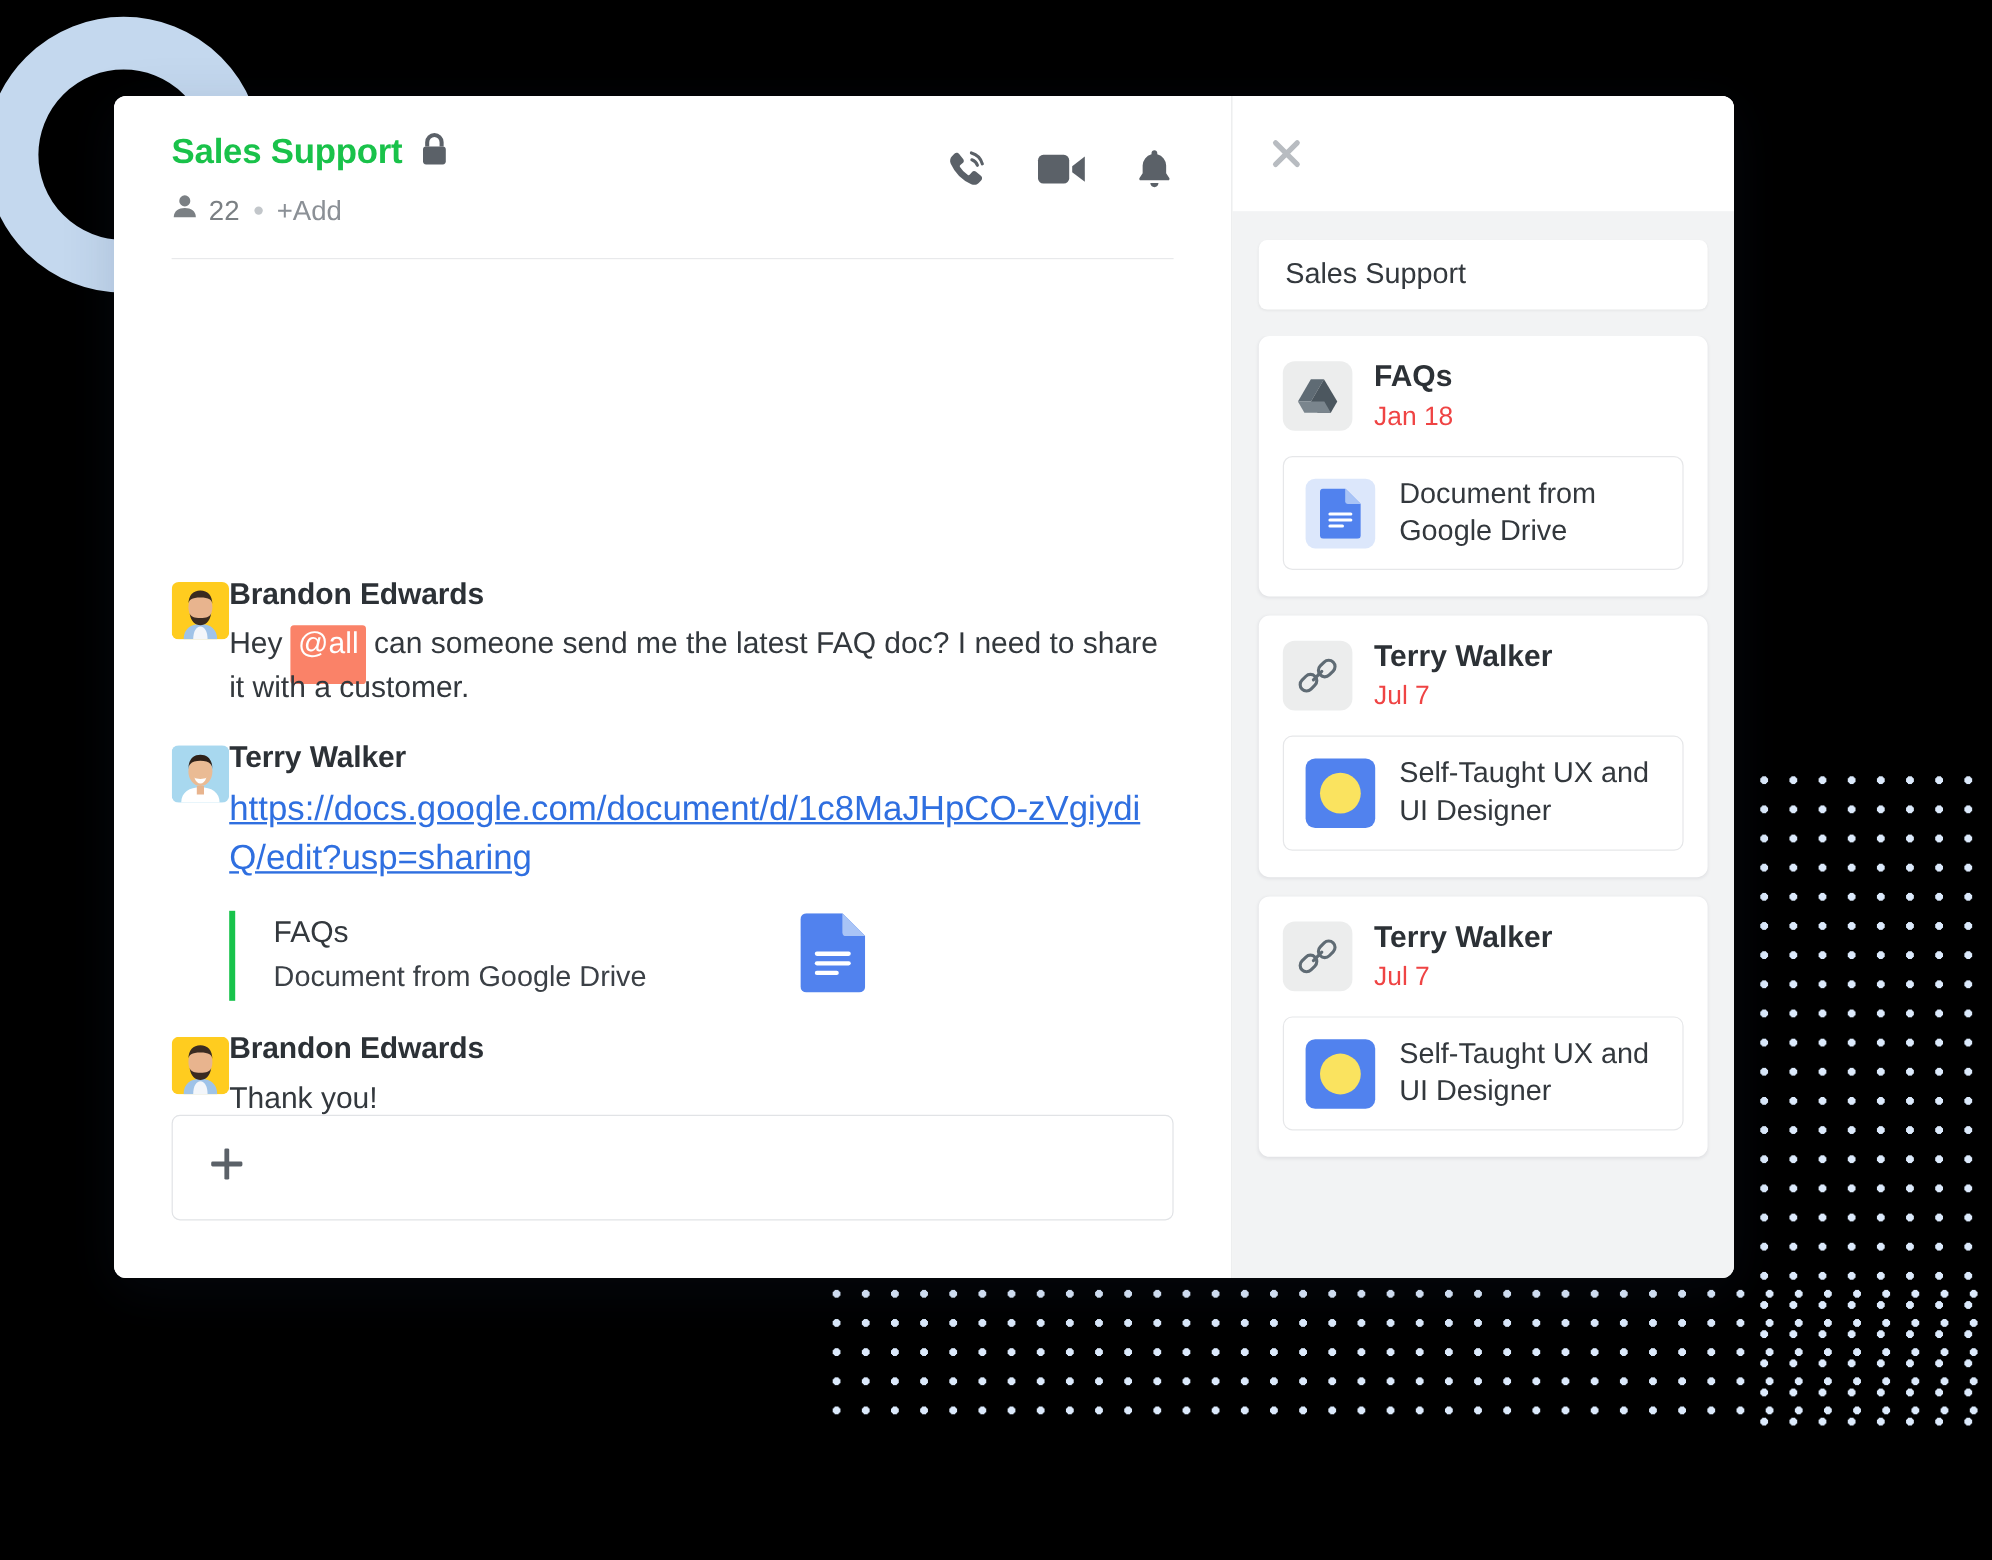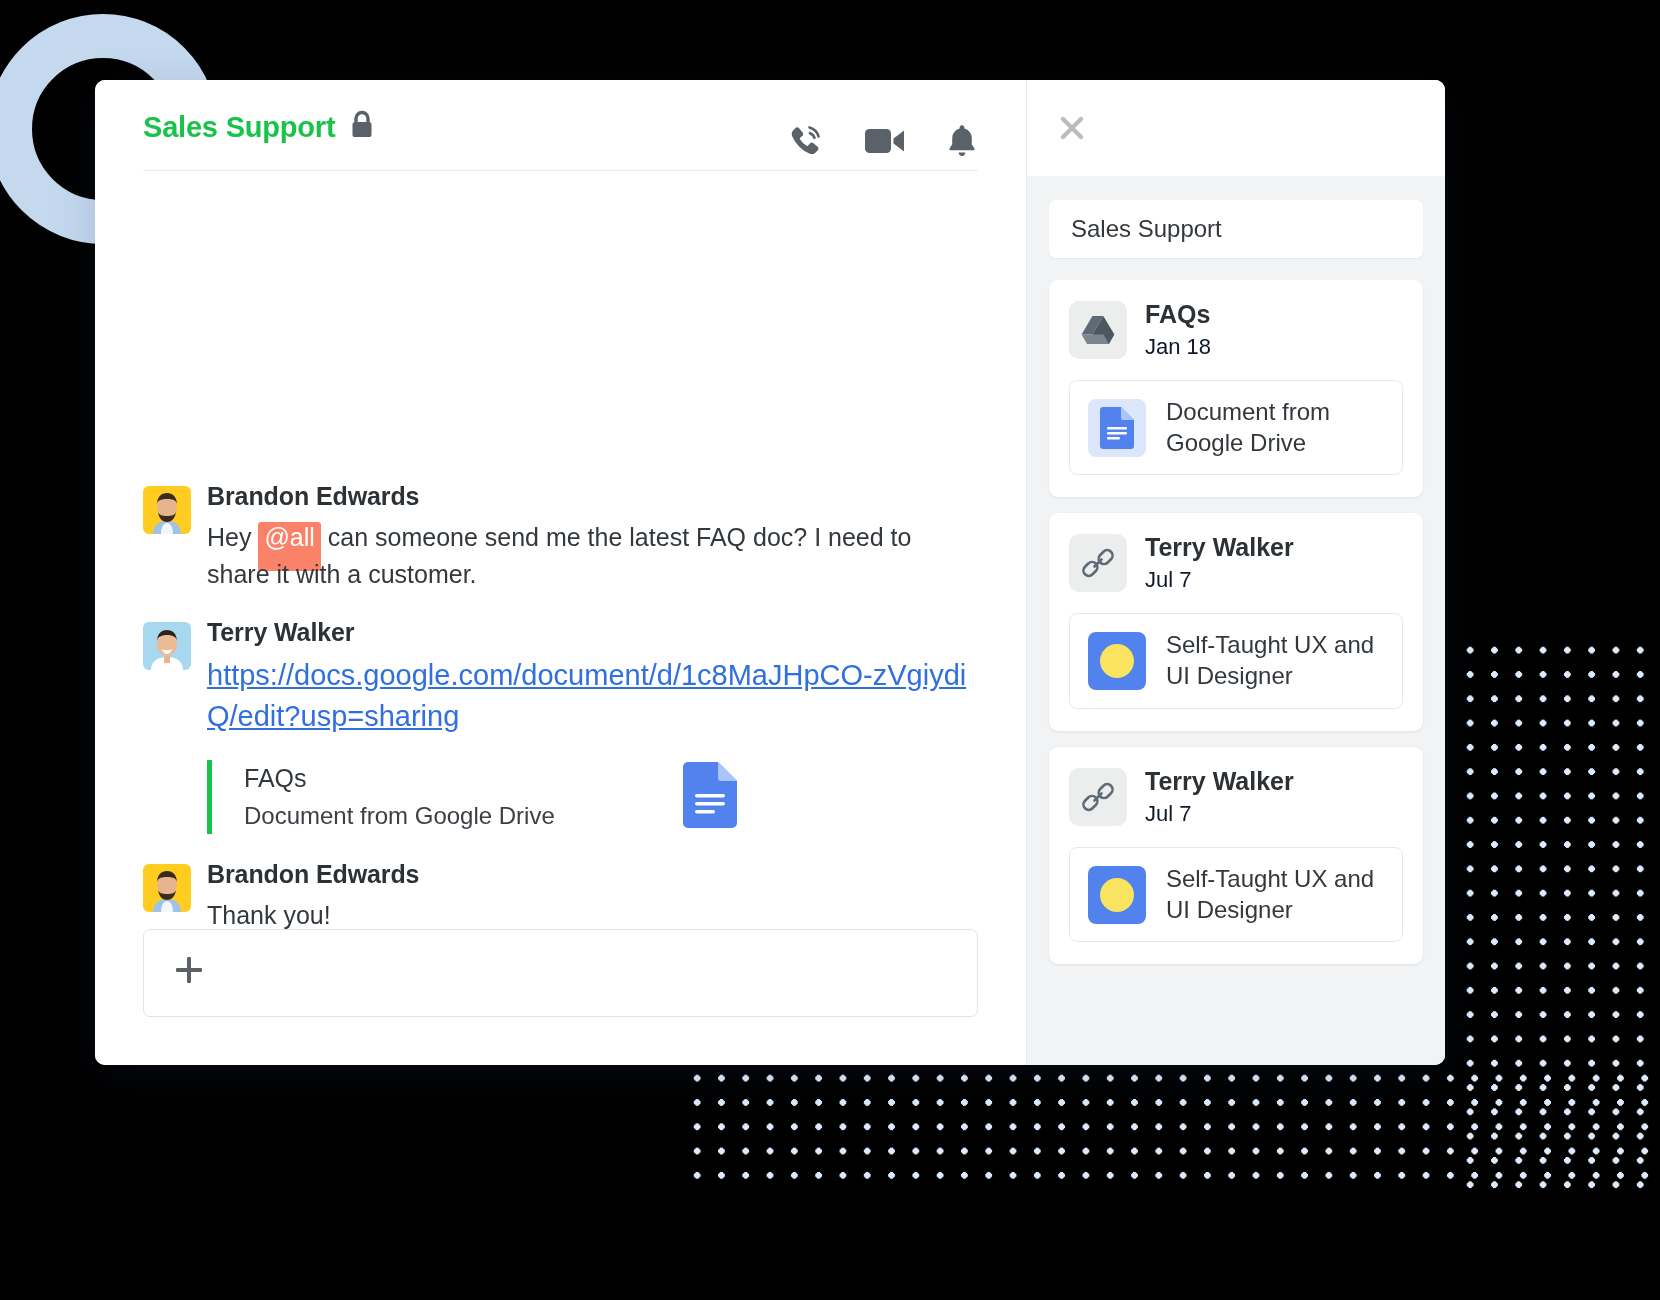--- a/index.html
+++ b/index.html
@@ -143,21 +143,20 @@
 
   .msg-list {
     position: absolute;
     left: 48px;
     right: 48px;
     bottom: 132px;
   }
 
   .msg {
     display: flex;
-    gap: 16px;
     margin-bottom: 26px;
   }
 
   .msg:last-child { margin-bottom: 0; }
 
   .avatar {
     width: 48px;
     height: 48px;
     border-radius: 6px;
     flex: 0 0 48px;
@@ -327,21 +326,21 @@
 
   .file-name {
     font-size: 25px;
     font-weight: bold;
     color: #2c3136;
     margin-bottom: 5px;
   }
 
   .file-date {
     font-size: 22px;
-    color: #0f172a;
+    color: #ef4444;
   }
 
   .file-item {
     border: 1px solid #e6e7e9;
     border-radius: 8px;
     padding: 16px 18px;
     display: flex;
     align-items: center;
     gap: 20px;
   }
@@ -392,20 +391,31 @@
         <div class="chat-title-row">
           <span class="chat-title">Sales Support</span>
           <span class="lock-icon">
             <svg width="26" height="30" viewBox="0 0 26 30">
               <path d="M7 12V8.5a6 6 0 0 1 12 0V12" fill="none" stroke="#5b6168" stroke-width="3.4"></path>
               <rect x="3.5" y="12" width="19" height="15" rx="2.6" fill="#5b6168"></rect>
             </svg>
           </span>
         </div>
 
+        <div class="chat-sub-row">
+          <span>
+            <svg width="22" height="22" viewBox="0 0 22 22">
+              <circle cx="11" cy="6.4" r="4.6" fill="#7b8084"></circle>
+              <path d="M1.8 20c0-5 4.1-7.6 9.2-7.6s9.2 2.6 9.2 7.6z" fill="#7b8084"></path>
+            </svg>
+          </span>
+          <span class="member-count">22</span>
+          <span class="dot-sep"></span>
+          <span class="add-link">+Add</span>
+        </div>
 
         <div class="header-actions">
           <span>
             <svg width="38" height="38" viewBox="0 0 38 38">
               <path d="M9.3 6.2c1.3-1.3 3-1 4 .2l3.3 4c.9 1.1.8 2.6-.3 3.5l-2 1.7c-.5.4-.6 1-.3 1.6a20 20 0 0 0 6.6 6.6c.6.3 1.2.2 1.6-.3l1.7-2c.9-1.1 2.4-1.2 3.5-.3l4 3.3c1.2 1 1.5 2.7.2 4l-2 2c-1.6 1.6-4 2-6.2 1A34 34 0 0 1 6.3 14.4c-1-2.2-.6-4.6 1-6.2z" fill="#5b6168"></path>
               <path d="M23.5 5.4a13 13 0 0 1 9.1 9.1" fill="none" stroke="#5b6168" stroke-width="2.6" stroke-linecap="round"></path>
               <path d="M23.9 11.2a7.3 7.3 0 0 1 4.6 4.6" fill="none" stroke="#5b6168" stroke-width="2.6" stroke-linecap="round"></path>
             </svg>
           </span>
           <span>

